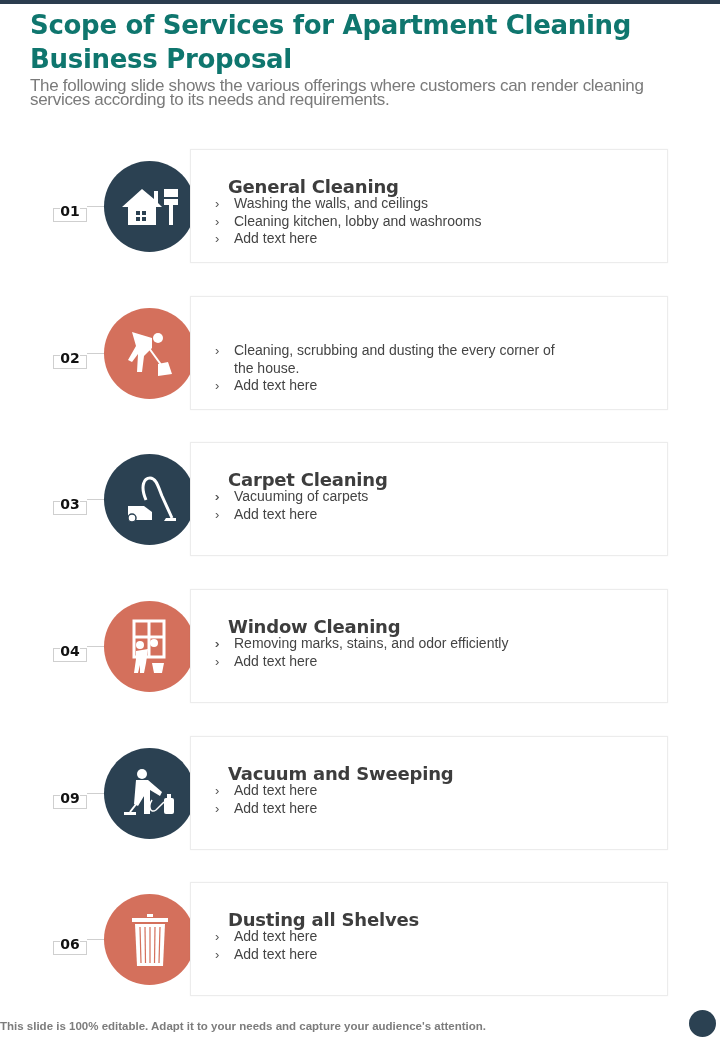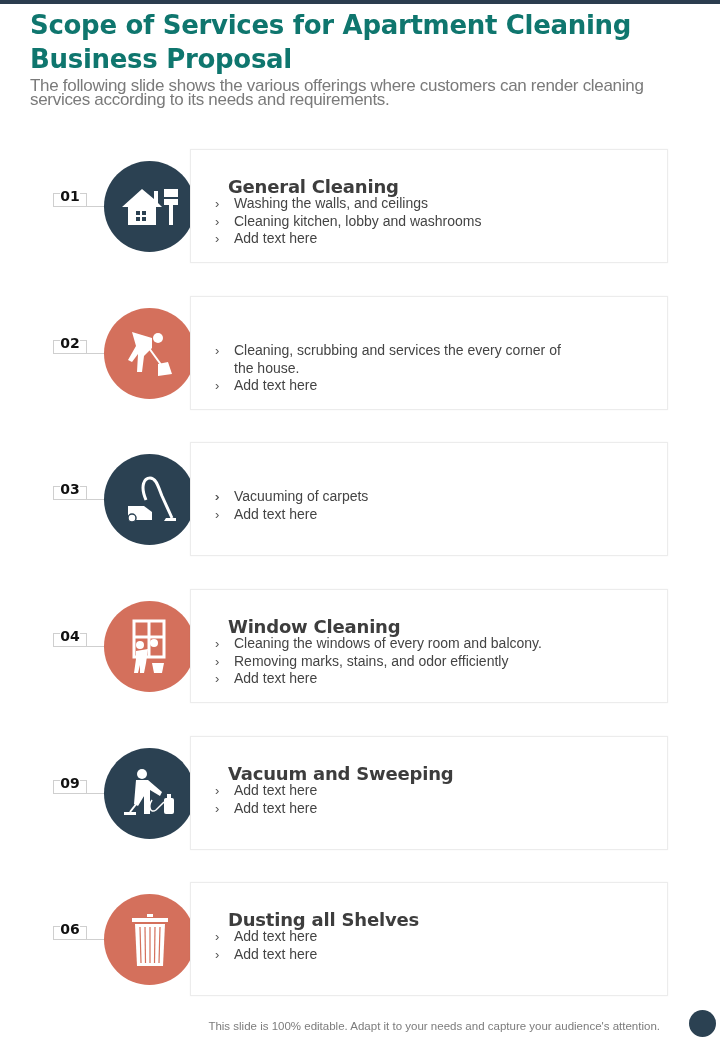--- a/index.html
+++ b/index.html
@@ -4,35 +4,35 @@
 <style>
   html, body { margin:0; padding:0; }
   body { width:720px; height:1040px; background:#ffffff; position:relative; overflow:hidden;
          font-family:"Liberation Sans", sans-serif; }
   .topbar { position:absolute; left:0; top:0; width:720px; height:4px; background:#2b3d4f; }
   .title { position:absolute; left:30px; top:8px; width:660px; margin:0; font-family:"DejaVu Sans", sans-serif;
            font-weight:bold; font-size:26px; line-height:34px; color:#0f766e; letter-spacing:-0.3px; }
   .subtitle { position:absolute; left:30px; top:79px; width:640px; margin:0; font-size:17px; line-height:14px;
               color:#7a7a7a; letter-spacing:-0.3px; }
   .row { position:absolute; left:0; width:720px; height:116px; }
-  .num { position:absolute; left:53px; top:40px; width:22px; height:18px;padding-left:20px; }
+  .num { position:absolute; left:53px; top:55px; width:22px; height:18px;padding-left:20px; }
   .num .bracket { position:absolute; left:0; top:4px; width:34px; height:14px; border:1px solid #cfcfcf; border-top:none; box-sizing:border-box; }
   .num .bracket:before, .num .bracket:after { content:""; position:absolute; top:0; width:6px; border-top:1px solid #cfcfcf; }
   .num .bracket:before { left:0; } .num .bracket:after { right:0; }
   .num .txt { position:absolute; left:0; top:-1px; width:34px; text-align:center; font-weight:bold; font-size:14px; color:#111; font-family:"DejaVu Sans", sans-serif; background:transparent; }
   .connector { position:absolute; left:87px; top:57px; width:18px; height:1px; background:#cfcfcf; }
   .circle { position:absolute; left:104px; top:12px; width:91px; height:91px; border-radius:50%; display:flex; align-items:center; justify-content:center; }
   .circle.dark { background:#2b4152; }
   .circle.coral { background:#d4705c; }
   .card { position:absolute; left:190px; top:0; width:478px; height:114px; border:1px solid #ececec; background:#fff; box-sizing:border-box; box-shadow:0 0 2px rgba(0,0,0,0.04); }
   .card h3 { position:absolute; left:25px; top:14px; margin:12px; font-family:"DejaVu Sans", sans-serif; font-weight:bold; font-size:18px; color:#3d3d3d; letter-spacing:-0.2px; }
   .card ul { position:absolute; left:24px; top:45px; margin:0; padding:0; list-style:none; width:360px; }
   .card li { position:relative; padding-left:19px; font-size:14px; line-height:17.5px; color:#444; }
   .card li .chev { position:absolute; left:0; top:0; color:#555; font-size:13px; }
-  .footer { position:absolute; left:0; top:1020px; width:660px; text-align:right; font-size:11.5px; color:#7c7c7c; }
+  .footer { position:absolute; left:0; top:1020px; width:660px; text-align:left; font-size:11.5px; color:#7c7c7c;font-weight:bold; }
   .dot { position:absolute; left:689px; top:1010px; width:27px; height:27px; border-radius:50%; background:#2b4152; }
   svg { display:block; }
 </style>
 </head>
 <body>
 
 <div class="topbar"></div>
 <h1 class="title">Scope of Services for Apartment Cleaning Business Proposal</h1>
 <p class="subtitle">The following slide shows the various offerings where customers can render cleaning services according to its needs and requirements.</p>
 
@@ -73,41 +73,42 @@
   <div class="circle coral">
     <svg width="56" height="56" viewBox="0 0 56 56">
       <circle cx="36" cy="12" r="5" fill="#fff"></circle>
       <path d="M10 6 L30 12 L30 22 L22 30 L20 46 L15 46 L16 28 L10 36 L6 34 L14 20 Z" fill="#fff"></path>
       <line x1="24" y1="18" x2="40" y2="40" stroke="#fff" stroke-width="2"></line>
       <path d="M36 38 L46 36 L50 48 L36 50 Z" fill="#fff"></path>
     </svg>
   </div>
   <div class="card">
     <ul>
-      <li><span class="chev">›</span><span>Cleaning, scrubbing and services the every corner of the house.</span></li>
+      <li><span class="chev">›</span><span>Cleaning, scrubbing and dusting the every corner of the house.</span></li>
       <li><span class="chev">›</span><span>Add text here</span></li>
     </ul>
   </div>
 </div>
 
 <div class="row" style="top:442px;">
   <div class="num">
       <div class="bracket"></div>
       <span class="txt">03</span>
     </div>
   <div class="connector"></div>
   <div class="circle dark">
     <svg width="56" height="56" viewBox="0 0 56 56">
       <path d="M24 28 C18 14 22 6 28 6 C34 6 36 14 40 24 L50 46" stroke="#fff" stroke-width="3" fill="none"></path>
       <path d="M6 34 L22 34 L30 40 L30 48 L6 48 Z" fill="#fff"></path>
       <circle cx="10" cy="46" r="4" fill="#fff" stroke="#2b4152" stroke-width="1.5"></circle>
       <path d="M44 46 L54 46 L54 49 L42 49 Z" fill="#fff"></path>
     </svg>
   </div>
   <div class="card">
+    <h3>Carpet Cleaning</h3>
     <ul>
       <li><span class="chev">›</span></li>
       <li><span class="chev">›</span><span>Vacuuming of carpets</span></li>
       <li><span class="chev">›</span><span>Add text here</span></li>
     </ul>
   </div>
 </div>
 
 <div class="row" style="top:589px;">
   <div class="num">
@@ -122,21 +123,21 @@
       <line x1="4" y1="18" x2="34" y2="18" stroke="#fff" stroke-width="3"></line>
       <circle cx="10" cy="26" r="4" fill="#fff"></circle>
       <circle cx="24" cy="24" r="4" fill="#fff"></circle>
       <path d="M6 32 L18 30 L16 44 L14 54 L10 54 L10 46 L8 54 L4 54 L6 40 Z" fill="#fff"></path>
       <path d="M22 44 L34 44 L32 54 L24 54 Z" fill="#fff"></path>
     </svg>
   </div>
   <div class="card">
     <h3>Window Cleaning</h3>
     <ul>
-      <li><span class="chev">›</span><span>Cleaning the windows of every room and balcony.</span></li>
+      <li><span class="chev">›</span></li>
       <li><span class="chev">›</span><span>Removing marks, stains, and odor efficiently</span></li>
       <li><span class="chev">›</span><span>Add text here</span></li>
     </ul>
   </div>
 </div>
 
 <div class="row" style="top:736px;">
   <div class="num">
       <div class="bracket"></div>
       <span class="txt">09</span>

